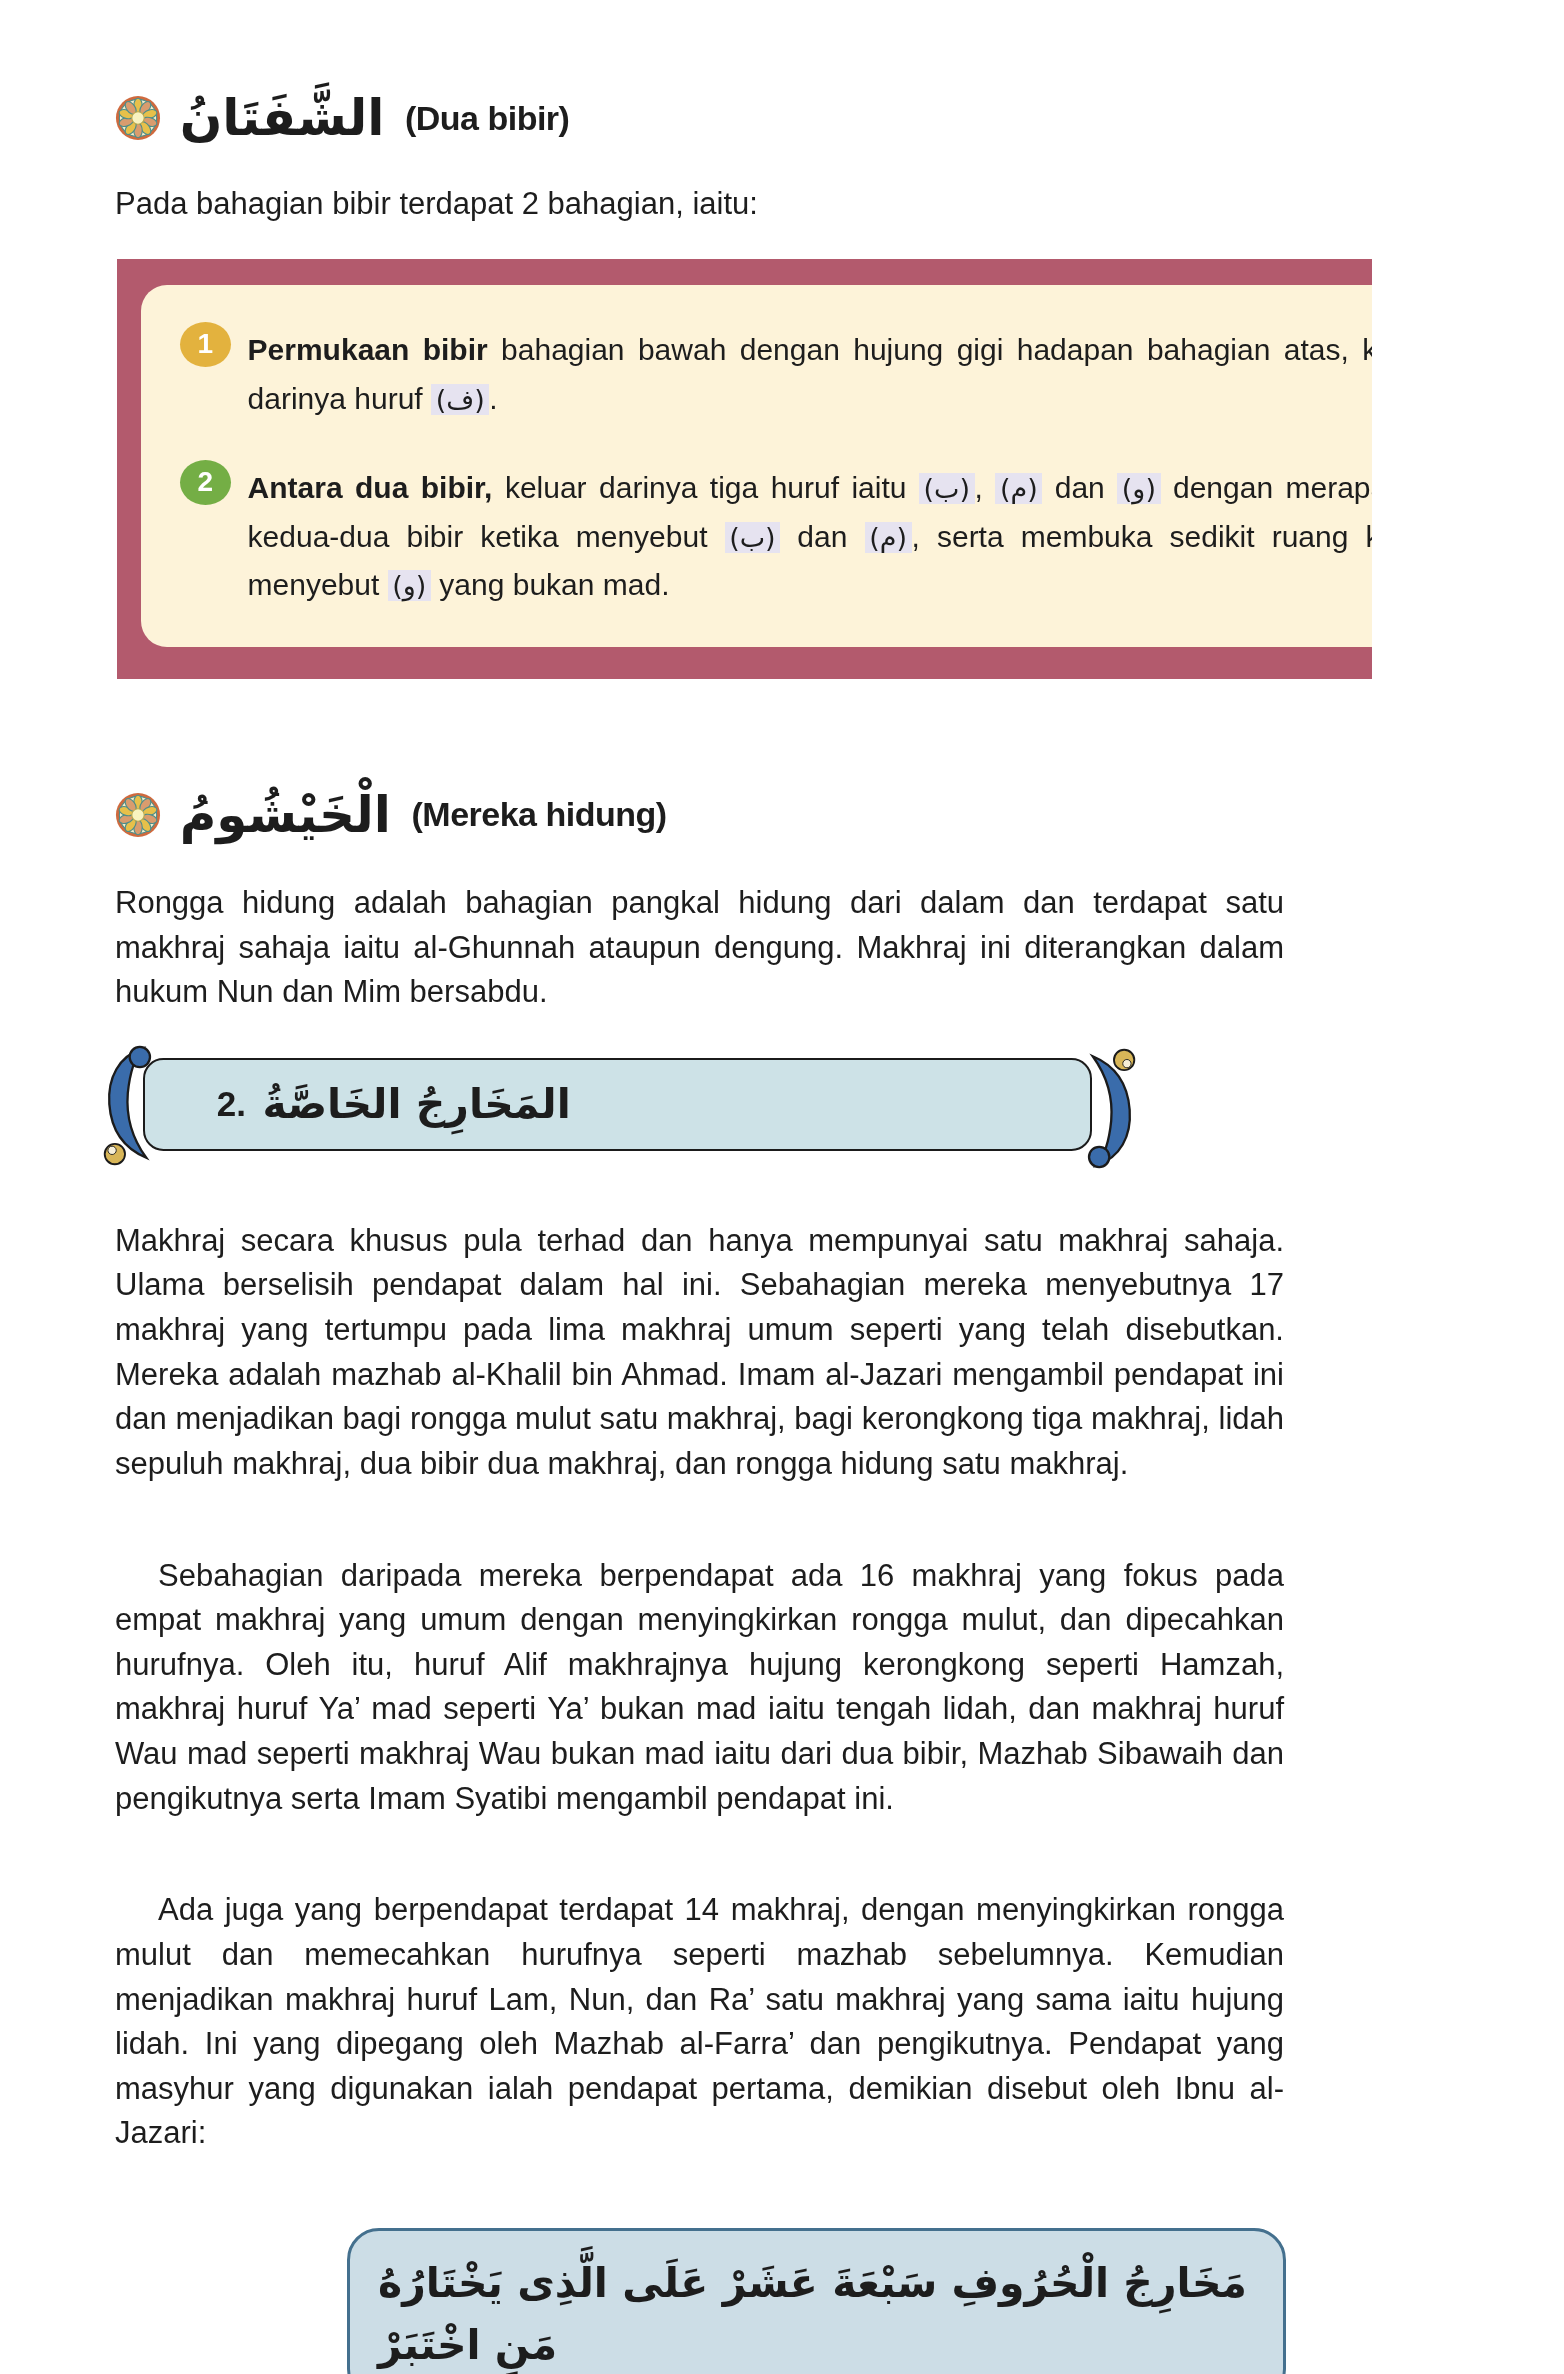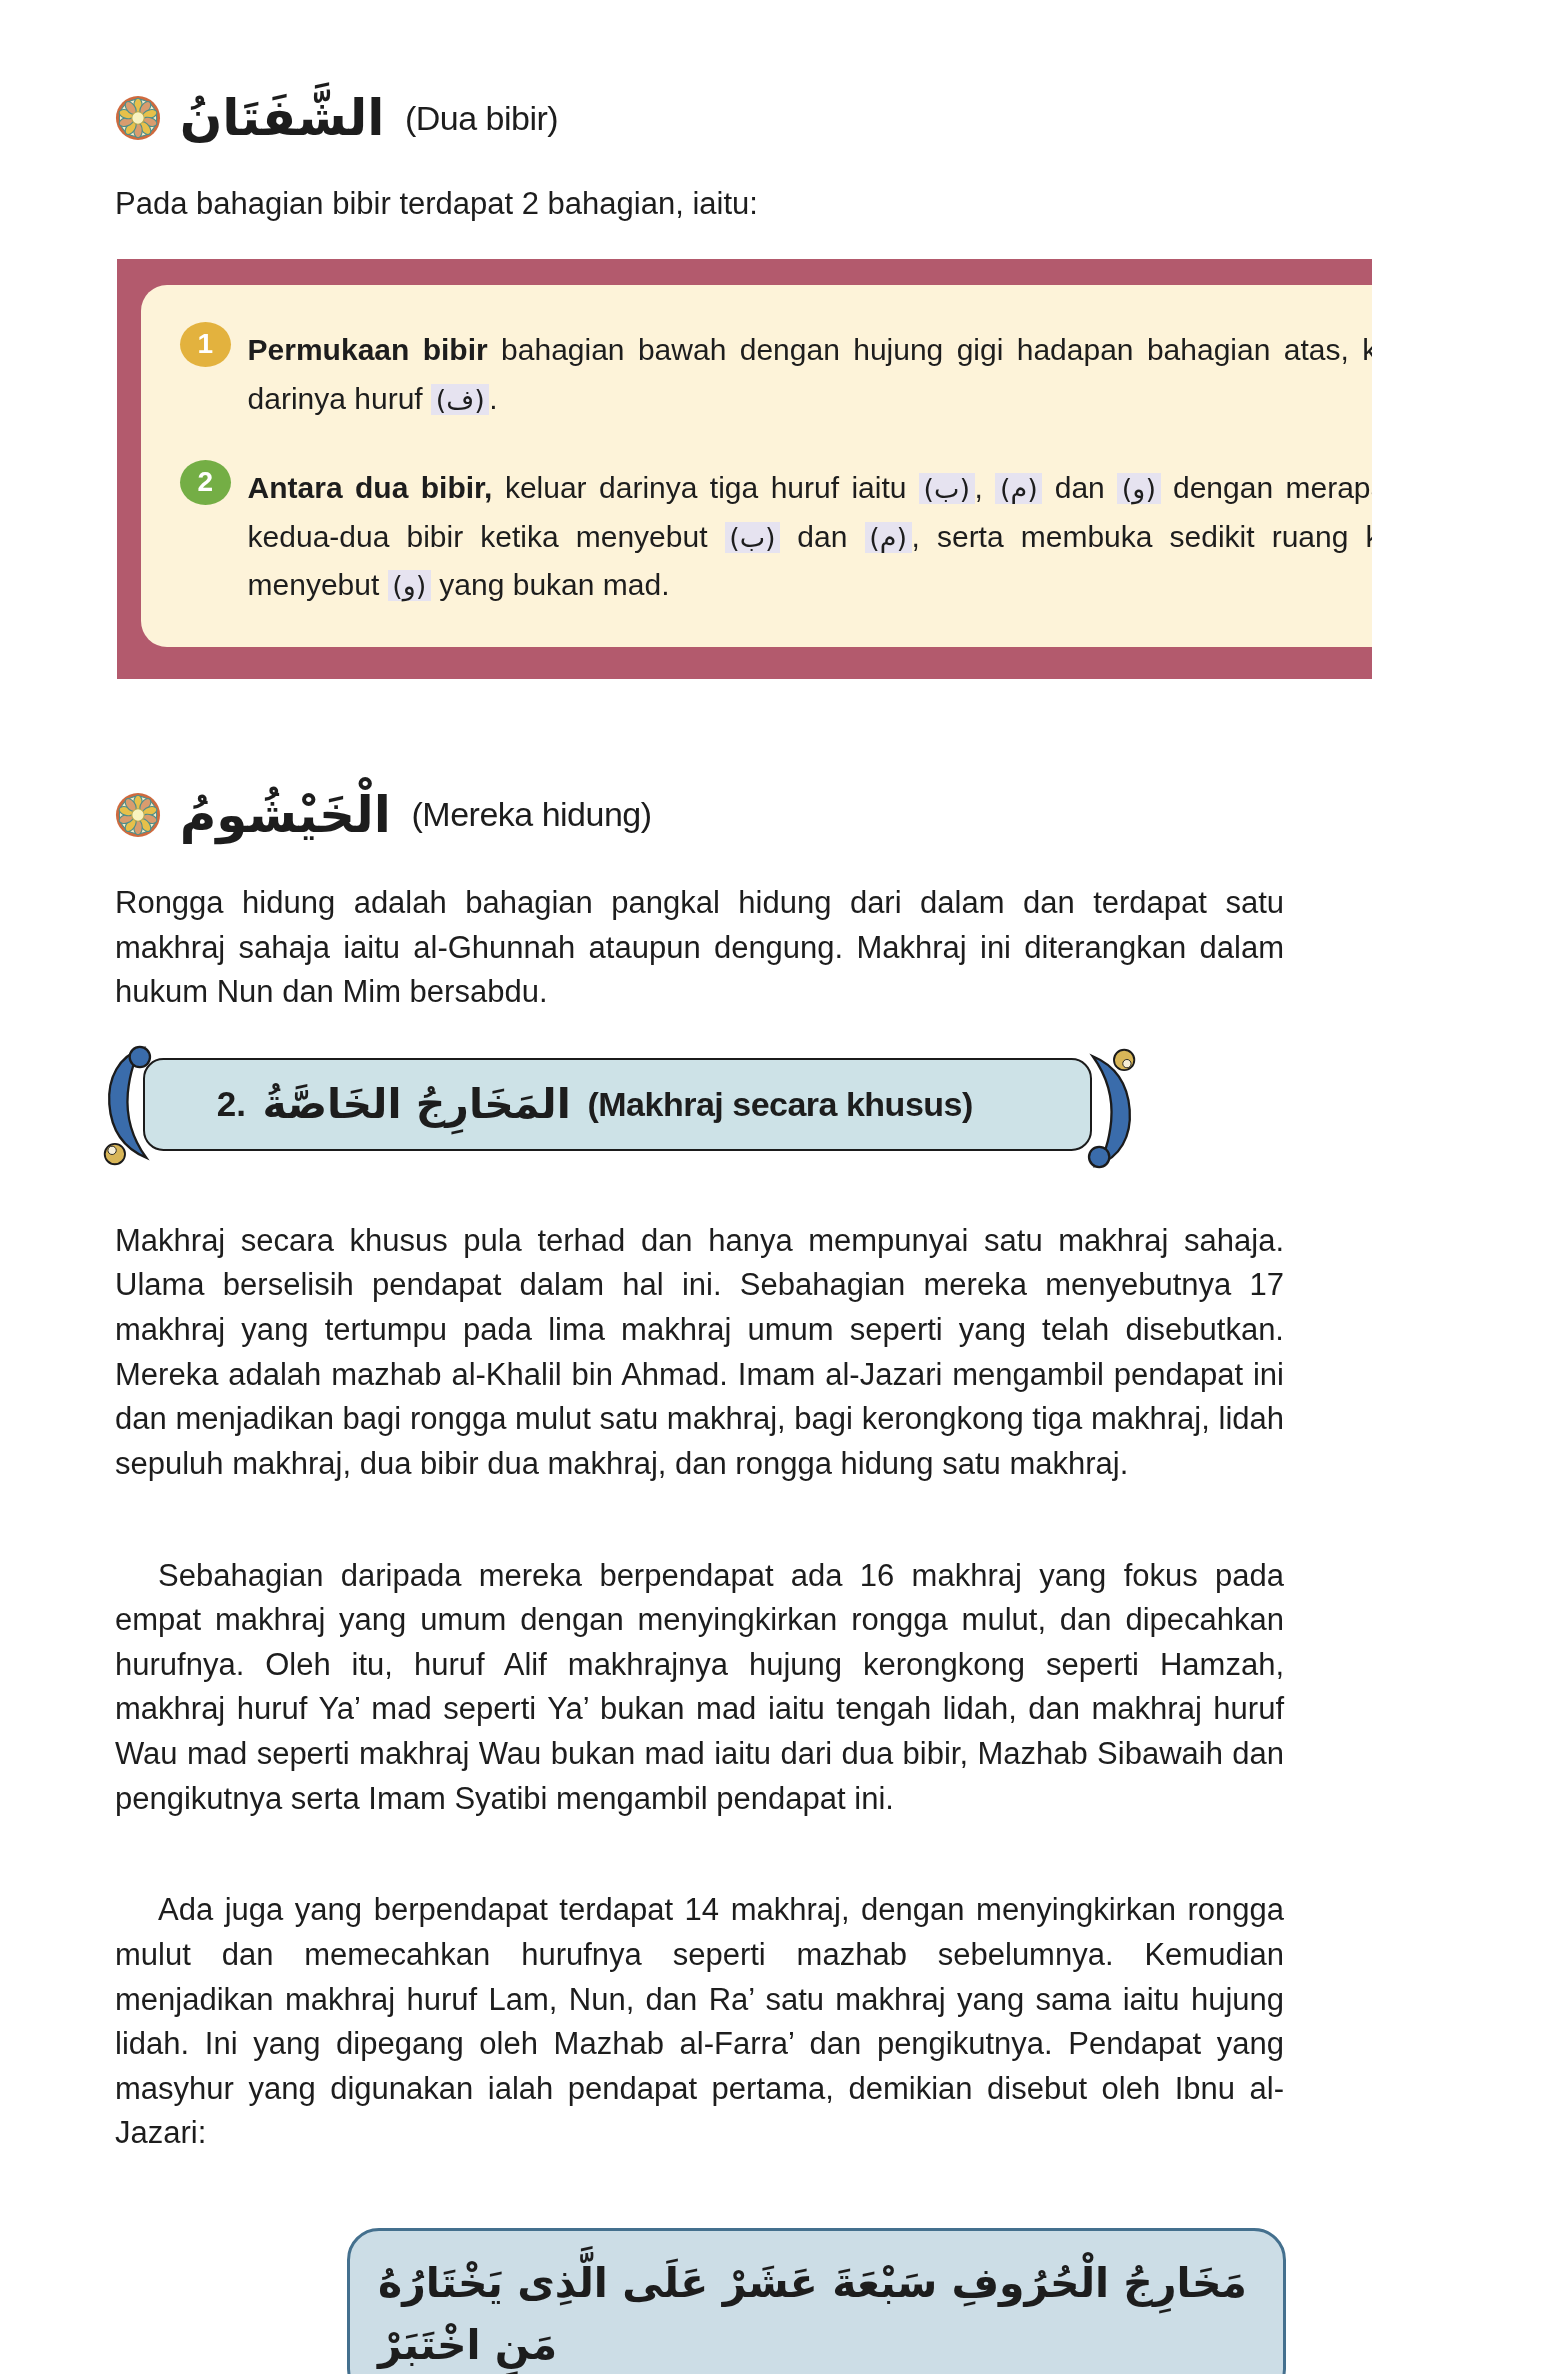--- a/index.html
+++ b/index.html
@@ -12,21 +12,21 @@
   .content{padding:93px 88px 0 88px;}
 
   
   .sect-header{display:flex;align-items:center;gap:15px;margin:0;}
   .sect-header.second{margin-top:111px;}
   .rosette{flex:0 0 auto;}
   .h-ar{
     font-family:"DejaVu Sans",sans-serif;font-weight:bold;
     font-size:50px;line-height:1;direction:rtl;margin:0 5.6px 0 3.7px;
   }
-  .h-lat{font-weight:normal;font-size:34px;letter-spacing:-0.5px;}
+  .h-lat{font-weight:bold;font-size:34px;letter-spacing:-0.5px;}
 
   .intro{font-size:31px;margin:43px 0 0 0;}
 
   
   .maroon-box{
     margin-top:37px;margin-left:1.9px;width:1402px;
     background:#b35a6d;
     padding:26px 32px 32px 24px;box-sizing:border-box;
   }
   .cream-box{
@@ -204,21 +204,20 @@
         <g transform="rotate(180 36 66)">
           <circle cx="18" cy="118" r="11" fill="#d8b658" stroke="#1b1b1b" stroke-width="2"></circle>
           <circle cx="15" cy="114" r="4.5" fill="#f6efd8" stroke="#1b1b1b" stroke-width="1"></circle>
           <path d="M48,4 C22,12 10,36 12,64 C14,92 28,112 52,122 C36,100 30,76 32,52 C34,32 39,14 48,4 Z" fill="#3a6cab" stroke="#1b1b1b" stroke-width="2.5"></path>
           <circle cx="45" cy="13" r="11" fill="#3a6cab" stroke="#1b1b1b" stroke-width="2.5"></circle>
         </g>
       </svg>
       <div class="banner-body">
         <span class="b-num">2.</span>
         <span class="b-ar" dir="rtl">المَخَارِجُ الخَاصَّةُ</span>
-        <span class="b-lat">(Makhraj secara khusus)</span>
       </div>
     </div>
 
     <p class="para jpara">Makhraj secara khusus pula terhad dan hanya mempunyai satu makhraj sahaja. Ulama berselisih pendapat dalam hal ini. Sebahagian mereka menyebutnya 17 makhraj yang tertumpu pada lima makhraj umum seperti yang telah disebutkan. Mereka adalah mazhab al-Khalil bin Ahmad. Imam al-Jazari mengambil pendapat ini dan menjadikan bagi rongga mulut satu makhraj, bagi kerongkong tiga makhraj, lidah sepuluh makhraj, dua bibir dua makhraj, dan rongga hidung satu makhraj.</p>
     <p class="para jpara indent">Sebahagian daripada mereka berpendapat ada 16 makhraj yang fokus pada empat makhraj yang umum dengan menyingkirkan rongga mulut, dan dipecahkan hurufnya. Oleh itu, huruf Alif makhrajnya hujung kerongkong seperti Hamzah, makhraj huruf Ya’ mad seperti Ya’ bukan mad iaitu tengah lidah, dan makhraj huruf Wau mad seperti makhraj Wau bukan mad iaitu dari dua bibir, Mazhab Sibawaih dan pengikutnya serta Imam Syatibi mengambil pendapat ini.</p>
     <p class="para jpara indent">Ada juga yang berpendapat terdapat 14 makhraj, dengan menyingkirkan rongga mulut dan memecahkan hurufnya seperti mazhab sebelumnya. Kemudian menjadikan makhraj huruf Lam, Nun, dan Ra’ satu makhraj yang sama iaitu hujung lidah. Ini yang dipegang oleh Mazhab al-Farra’ dan pengikutnya. Pendapat yang masyhur yang digunakan ialah pendapat pertama, demikian disebut oleh Ibnu al-Jazari:</p>
 
     <div class="quote-box">
       <span class="quote-ar" dir="rtl">مَخَارِجُ الْحُرُوفِ سَبْعَةَ عَشَرْ عَلَى الَّذِى يَخْتَارُهُ مَنِ اخْتَبَرْ</span>
     </div>

